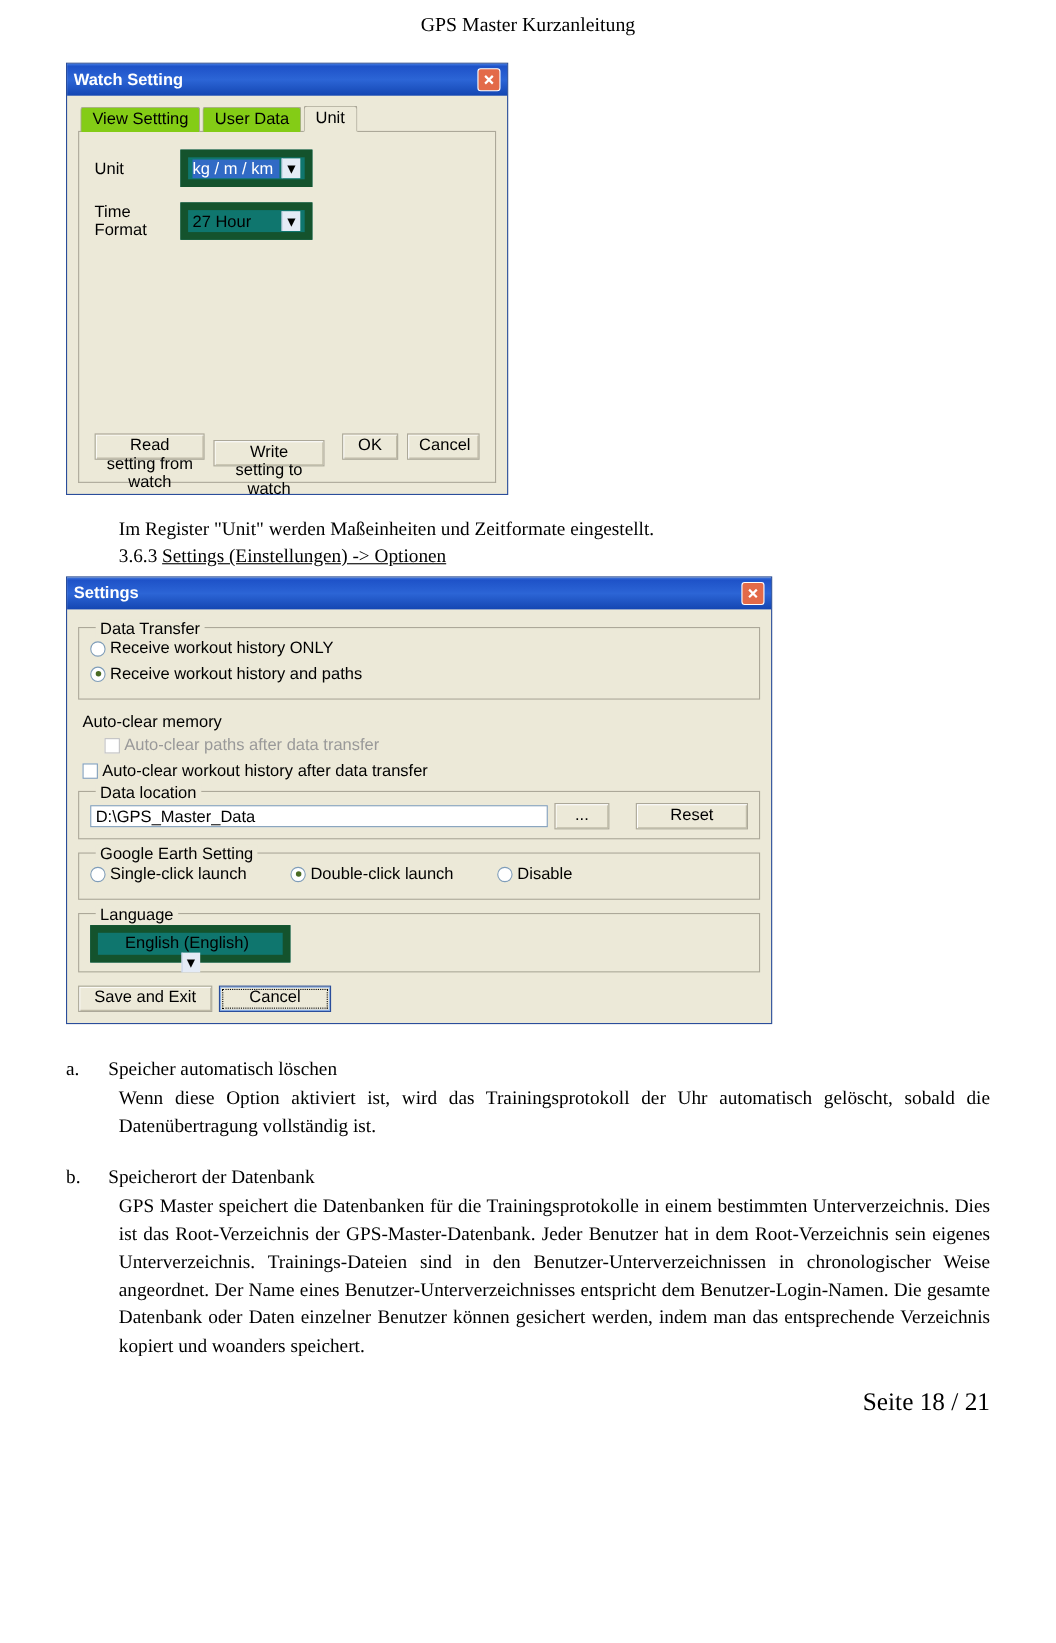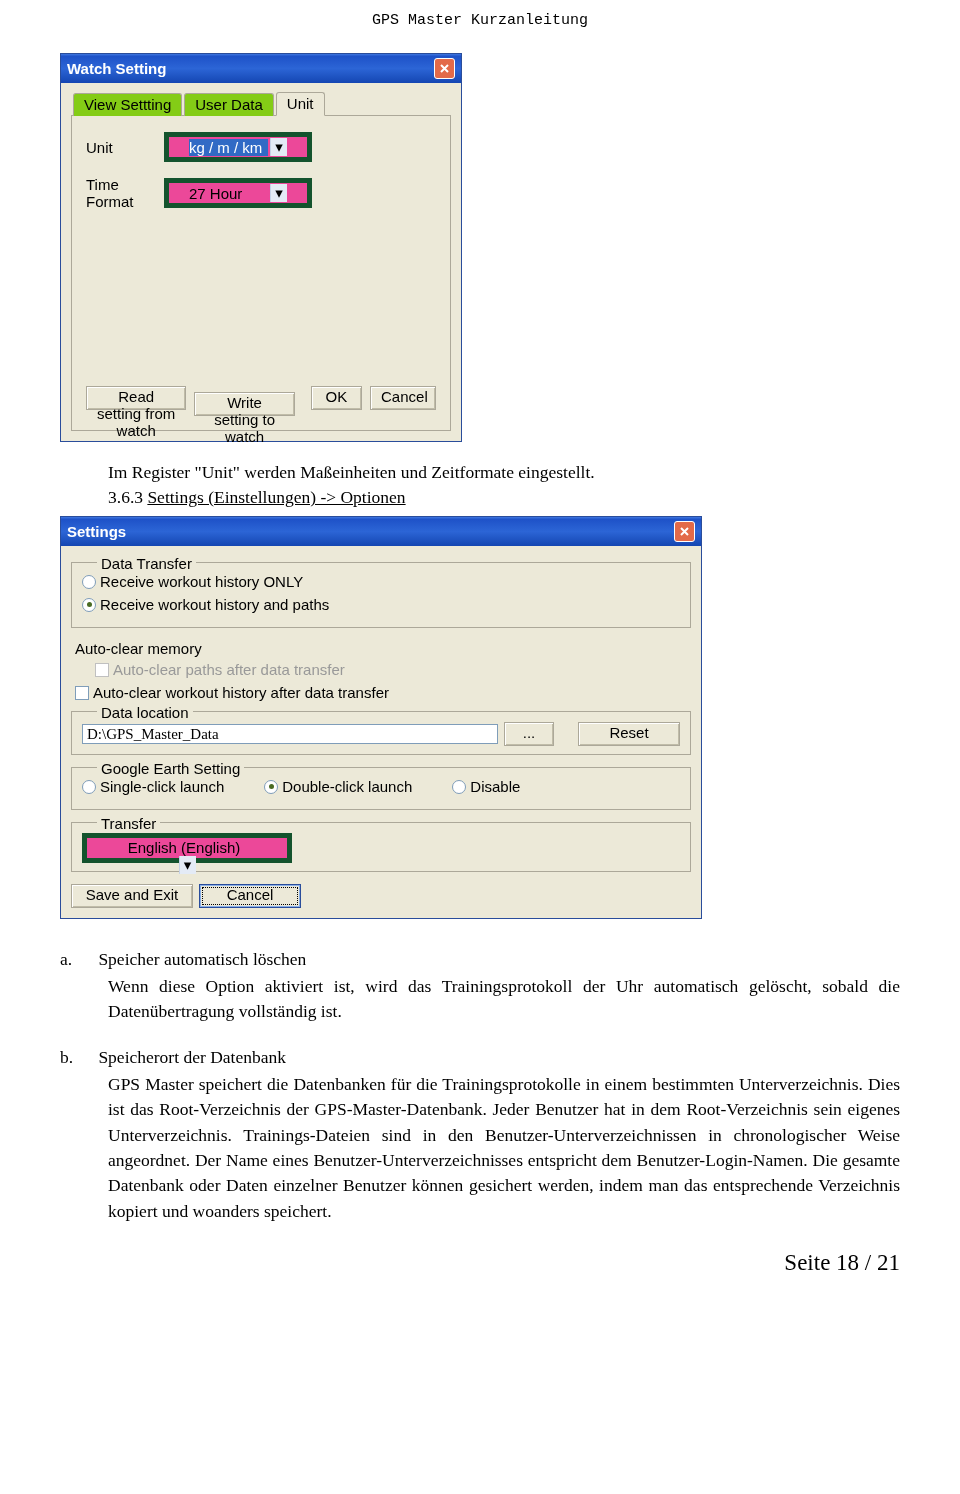--- a/index.html
+++ b/index.html
@@ -1,60 +1,60 @@
 <!DOCTYPE html>
 <html><head>
 <meta charset="utf-8">
 <style>
   body { margin:0; background:#fff; font-family:"Times New Roman",serif; font-size:17.5px; color:#000; width:960px; }
   .page { padding:0 60px 40px; }
-  .doc-header { text-align:center; font-size:15px; margin:12px 0 24px;font-family:Liberation Mono, monospace; }
+  .doc-header { text-align:center; font-size:18px; margin:12px 0 24px; }
 
   
   .xp-dialog { border:1px solid #2a4d9b; background:#ece9d8; font-family:Tahoma,"MS Sans Serif",Arial,sans-serif; font-size:15px; color:#000; position:relative; }
   .xp-title { background:linear-gradient(to bottom,#3f77e0 0%,#1e52c8 8%,#2c65d6 50%,#1446b2 100%); color:#fff; font-weight:bold; padding:4px 6px; display:flex; align-items:center; justify-content:space-between; }
   .xp-close { width:19px; height:19px; background:#e36a49; border:1px solid #fff; border-radius:3px; display:flex; align-items:center; justify-content:center; }
   .xp-close svg { display:block; }
   .xp-body { padding:8px 10px 10px; }
 
   
   .xp-tabs { display:flex; align-items:flex-end; border-bottom:1px solid #aca899; padding-left:2px; }
   .xp-tab { border:1px solid #aca899; border-bottom:none; background:#84cc16; padding:2px 10px 3px; margin-right:2px; position:relative; top:1px; border-radius:3px 3px 0 0; }
   .xp-tab.active { background:#ece9d8; top:1px; border-bottom:1px solid #ece9d8; }
   .xp-tabpanel-wrap { border:1px solid #aca899; border-top:none; padding:16px 14px 14px; }
 
   
   .row { display:flex; align-items:center; margin-bottom:14px; }
   .lbl { width:78px; }
-  .xp-select { border:5px solid #14532d; background:#ec4899; padding:1px 20px; font:inherit; height:18px; display:inline-flex; align-items:center; justify-content:space-between; }
+  .xp-select { border:7px solid #14532d; background:#0f766e; padding:1px 4px; font:inherit; height:18px; display:inline-flex; align-items:center; justify-content:space-between; }
   .xp-select .sel-txt { padding-right:6px; }
   .xp-select .arrow { width:16px; text-align:center; border-left:1px solid #c6d3e7; background:#e4ebf6; }
   .xp-select.highlight .sel-txt { background:#316ac5; color:#fff; }
   .xp-input { border:1px solid #7f9db9; background:#fff; padding:1px 4px; font:inherit; height:16px; }
   .xp-btn { border:1px solid #aca899; background:#ece9d8; font:inherit; padding:1px 10px; height:20px; line-height:17px; display:inline-block; text-align:center; box-shadow:inset 1px 1px 0 #fff, inset -1px -1px 0 #c0bca8; }
   .xp-btn.default { border:1px solid #2a4d9b; box-shadow:inset 0 0 0 1px #8ab0e8; }
   .xp-btn.focus { outline:1px dotted #000; outline-offset:-4px; }
 
   .btn-row { display:flex; gap:6px; justify-content:flex-start; margin-top:6px; align-items:center; }
 
   
   .watch-btn-row { display:flex; align-items:center; gap:8px; margin-top:170px; }
   .watch-btn-row .spacer { flex:1; }
 
   
   .groupbox { border:1px solid #aca899; margin:8px 0 12px; padding:10px 10px 8px; position:relative; }
-  .groupbox-title { position:absolute; top:-8px; left:25px; background:#ece9d8; padding:0 4px; }
+  .groupbox-title { position:absolute; top:-8px; left:15px; background:#ece9d8; padding:0 4px; }
   .radio-row, .chk-row { display:flex; align-items:center; margin-bottom:6px; gap:4px; }
   .xp-radio { width:12px; height:12px; border:1px solid #7f9db9; border-radius:50%; background:#fff; display:flex; align-items:center; justify-content:center; flex:0 0 12px; }
   .xp-radio.checked::after { content:""; width:5px; height:5px; background:#4a6b23; border-radius:50%; }
   .xp-check { width:12px; height:12px; border:1px solid #7f9db9; background:#fff; flex:0 0 12px; }
   .disabled-text { color:#999; }
   .chk-row.indent { margin-left:20px; }
   .dl-row { display:flex; gap:6px; align-items:center; }
-  .dl-row .xp-input { flex:1;font-family:Liberation Serif, serif; }
+  .dl-row .xp-input { flex:1; }
   .ge-row { display:flex; gap:40px; align-items:center; }
 
   
   .para { margin:20px 0 4px; }
   .heading-line { margin:0 0 4px; }
 
   p { margin:0 0 4px; text-align:justify; }
   p.wide { line-height:1.45; }
   .section-letter { display:inline-block; width:34px; }
   .block { margin-left:48px; }
@@ -173,21 +173,21 @@
               <span>Double-click launch</span>
             </span>
           <span class="radio-row">
               <span class="xp-radio"></span>
               <span>Disable</span>
             </span>
         </div>
       </div>
 
       <div class="groupbox">
-        <span class="groupbox-title">Transfer</span>
+        <span class="groupbox-title">Language</span>
         <div class="xp-select" style="width:160px;flex-direction:column;">
           <span class="sel-txt">English (English)</span>
           <span class="arrow">▾</span>
         </div>
       </div>
 
       <div class="btn-row">
         <span class="xp-btn" style="width:100px;">Save and Exit</span>
         <span class="xp-btn default focus" style="width:80px;">Cancel</span>
       </div>

